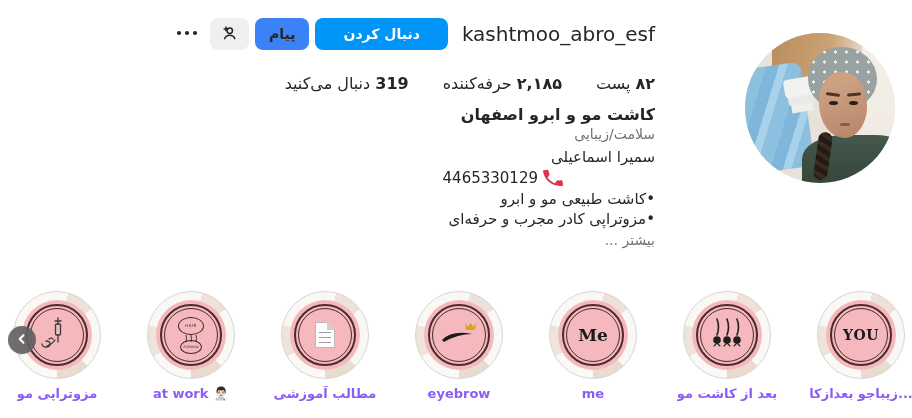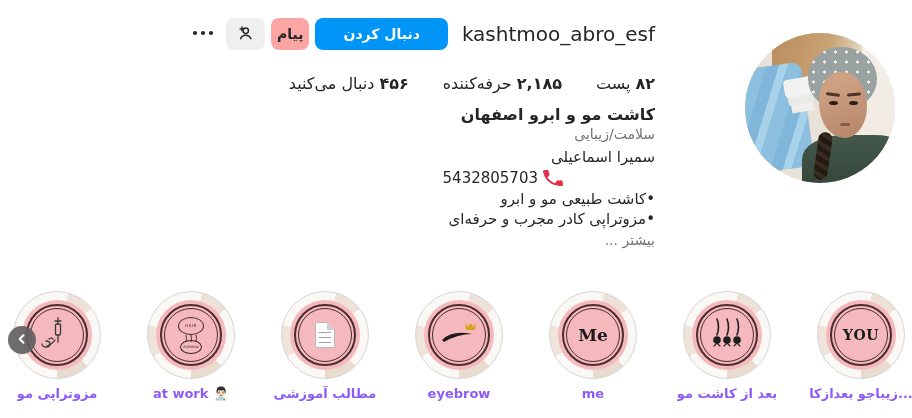--- a/index.html
+++ b/index.html
@@ -31,21 +31,21 @@
   .av-braid { position:absolute; left:47%; top:66%; width:9%; height:32%; border-radius:8px;
               background:repeating-linear-gradient(25deg,#241a14 0 5px,#3a2b20 5px 9px); transform:rotate(8deg); }
 
   
   .info { position:absolute; top:18px; right:257px; width:486px; direction:rtl; text-align:right; }
 
   .actions-row { display:flex; direction:rtl; align-items:center; gap:6px; }
   .username { font-size:20px; font-weight:400; color:#262626; direction:ltr; unicode-bidi:isolate; margin-left:8px; line-height:32px; }
   .btn { border:none; border-radius:8px; height:32px; font-family:inherit; font-size:14px; font-weight:600; cursor:pointer; display:flex; align-items:center; justify-content:center; }
   .btn-follow { background:#0095f6; color:#fff; padding:0 28px; }
-  .btn-gray { background:#fca5a5; color:#262626; padding:0 6px; }
+  .btn-gray { background:#3b82f6; color:#262626; padding:0 14px; }
   .btn-iconic { background:#efefef; width:39px; padding:0; }
   .btn-dots { background:transparent; width:30px; padding:0; margin-right:2px; }
 
   
   .stats { display:flex; direction:rtl; gap:34px; margin-top:24px; font-size:16px; }
   .stat { white-space:nowrap; }
   .stat .num { font-weight:600; }
   .stat.clickable { cursor:pointer; }
 
   
@@ -135,36 +135,36 @@
     <div class="stats">
       <div class="stat">
         <span class="num">۸۲</span>
         <span>پست</span>
       </div>
       <div class="stat clickable">
         <span class="num">۲,۱۸۵</span>
         <span>حرفه‌کننده</span>
       </div>
       <div class="stat clickable">
-        <span class="num">۴۵۶</span>
+        <span class="num">319</span>
         <span>دنبال می‌کنید</span>
       </div>
     </div>
 
     <div class="bio">
       <div class="bio-title">کاشت مو و ابرو اصفهان</div>
       <div class="bio-category">سلامت/زیبایی</div>
       <div class="bio-line">سمیرا اسماعیلی</div>
       <div class="bio-phone">
         <span class="phone-icon">
           <svg width="24" height="24" viewBox="0 0 24 24" style="transform:rotate(-8deg)">
             <path fill="#e0314b" d="M6.62 10.79c1.44 2.83 3.76 5.14 6.59 6.59l2.2-2.2c.27-.27.67-.36 1.02-.24 1.12.37 2.33.57 3.57.57.55 0 1 .45 1 1V20c0 .55-.45 1-1 1-9.39 0-17-7.61-17-17 0-.55.45-1 1-1h3.5c.55 0 1 .45 1 1 0 1.25.2 2.45.57 3.57.11.35.03.74-.25 1.02l-2.2 2.2z"></path>
           </svg>
         </span>
-        <span>5432805703</span>
+        <span>4465330129</span>
       </div>
       <div class="bio-line">•کاشت طبیعی مو و ابرو</div>
       <div class="bio-line">•مزوتراپی کادر مجرب و حرفه‌ای</div>
       <div class="bio-more">بیشتر ...</div>
     </div>
   </div>
 
   <div class="highlights">
 
     <div class="hl-item">

